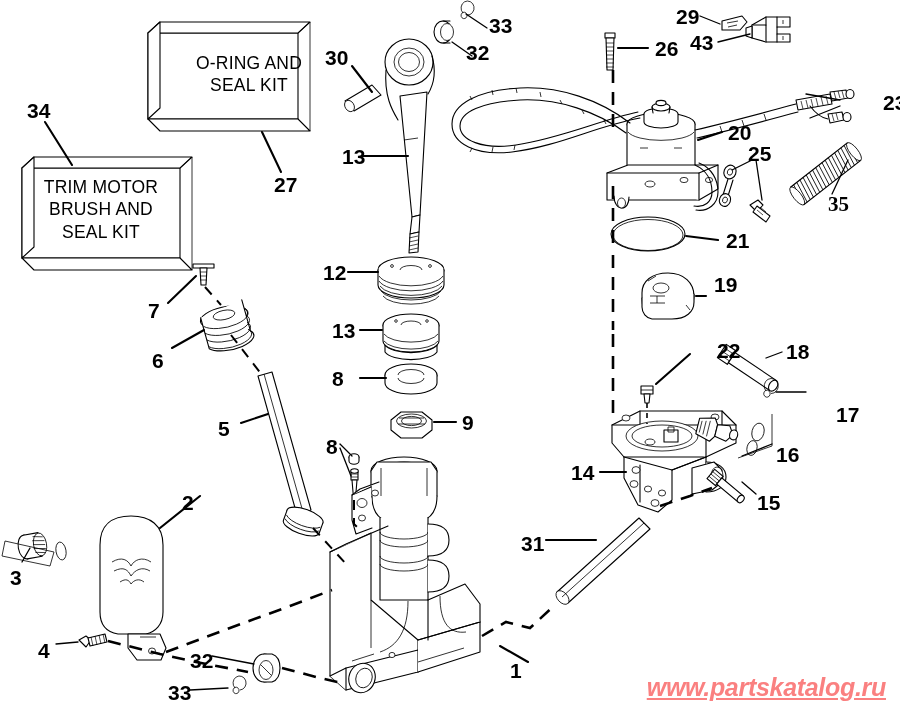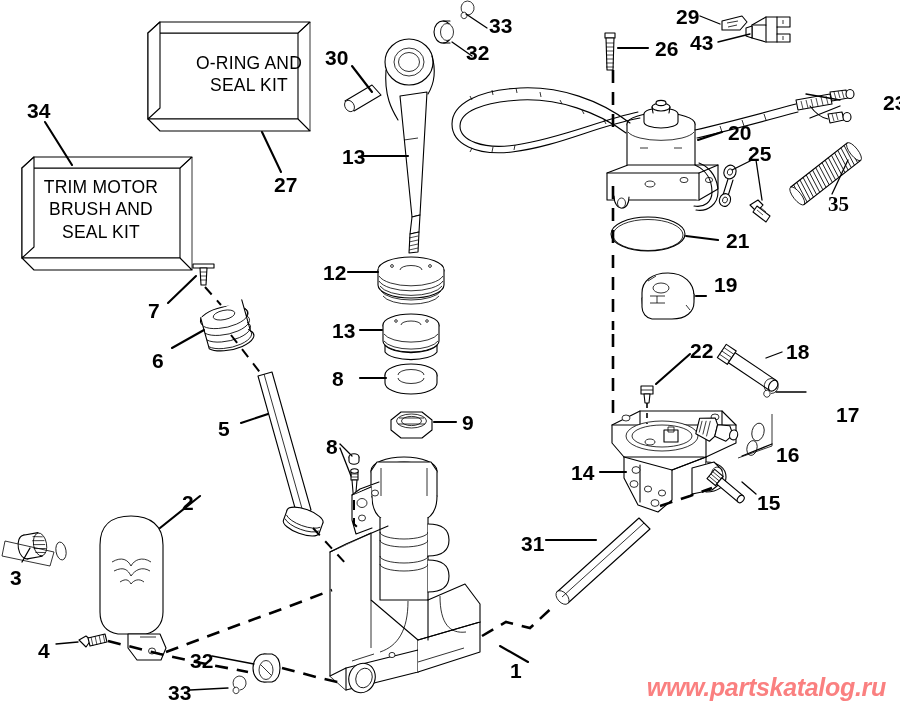--- a/index.html
+++ b/index.html
@@ -42,20 +42,21 @@
     right:14px;
     bottom:12px;
     font-family:"Liberation Sans", sans-serif;
     font-style:italic;
     font-weight:bold;
     font-size:25px;
     color:#fa8080;
     letter-spacing:-.3px;
     white-space:nowrap;
     user-select:none;
+    text-decoration:underline;
   }
 </style>
 </head>
 <body>
 
 <div id="diagram">
 
   <svg id="art" viewBox="0 0 900 714">
     <defs>
       <style>
@@ -572,21 +573,21 @@
     <div class="callout" style="left:323px; top:262px;">12</div>
     <div class="callout" style="left:342px; top:146px;">13</div>
     <div class="callout" style="left:571px; top:462px;">14</div>
     <div class="callout" style="left:757px; top:492px;">15</div>
     <div class="callout" style="left:776px; top:444px;">16</div>
     <div class="callout" style="left:812px; top:404px;margin-left:24px;">17</div>
     <div class="callout" style="left:786px; top:341px;">18</div>
     <div class="callout" style="left:714px; top:274px;">19</div>
     <div class="callout" style="left:728px; top:122px;">20</div>
     <div class="callout" style="left:726px; top:230px;">21</div>
-    <div class="callout" style="left:690px; top:340px;">22</div>
+    <div class="callout" style="left:717px; top:340px;">22</div>
     <div class="callout" style="left:846px; top:92px;margin-left:37px;">23,24</div>
     <div class="callout" style="left:748px; top:143px;text-align:center;">25</div>
     <div class="callout" style="left:655px; top:38px;">26</div>
     <div class="callout" style="left:274px; top:174px;">27</div>
     <div class="callout" style="left:690px; top:32px;">43</div>
     <div class="callout" style="left:676px; top:6px;">29</div>
     <div class="callout" style="left:325px; top:47px;">30</div>
     <div class="callout" style="left:521px; top:533px;">31</div>
     <div class="callout" style="left:466px; top:42px;">32</div>
     <div class="callout" style="left:489px; top:15px;">33</div>

